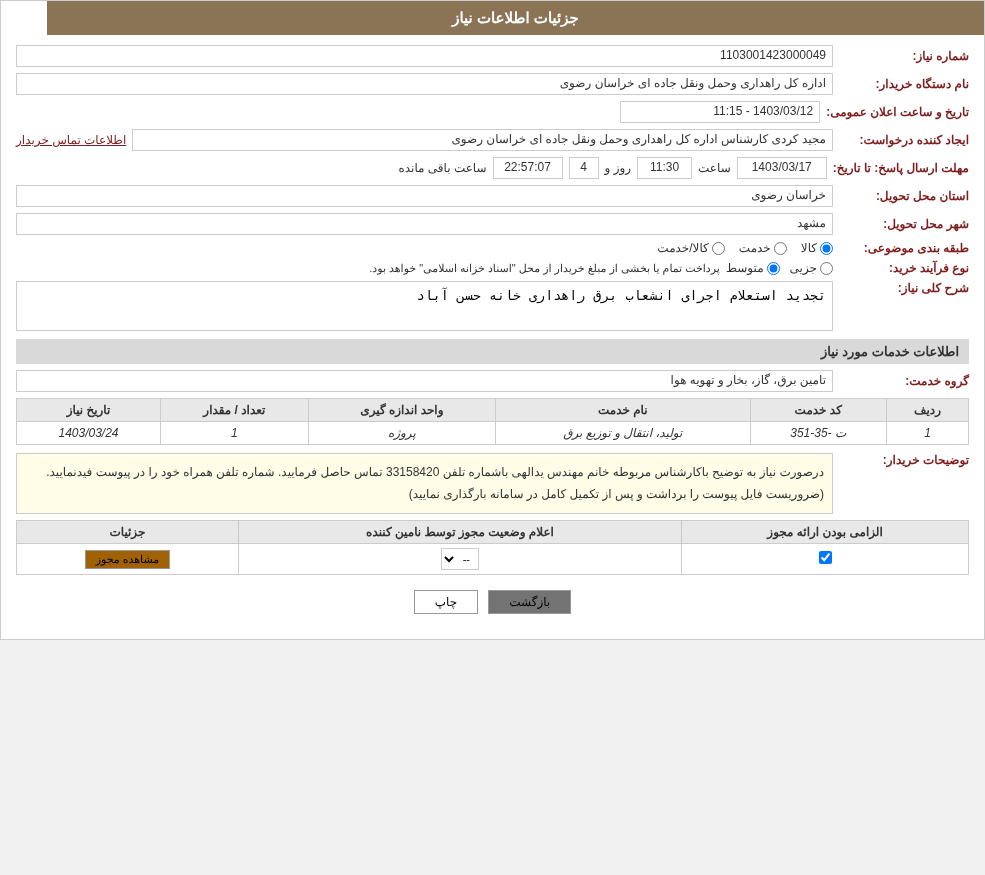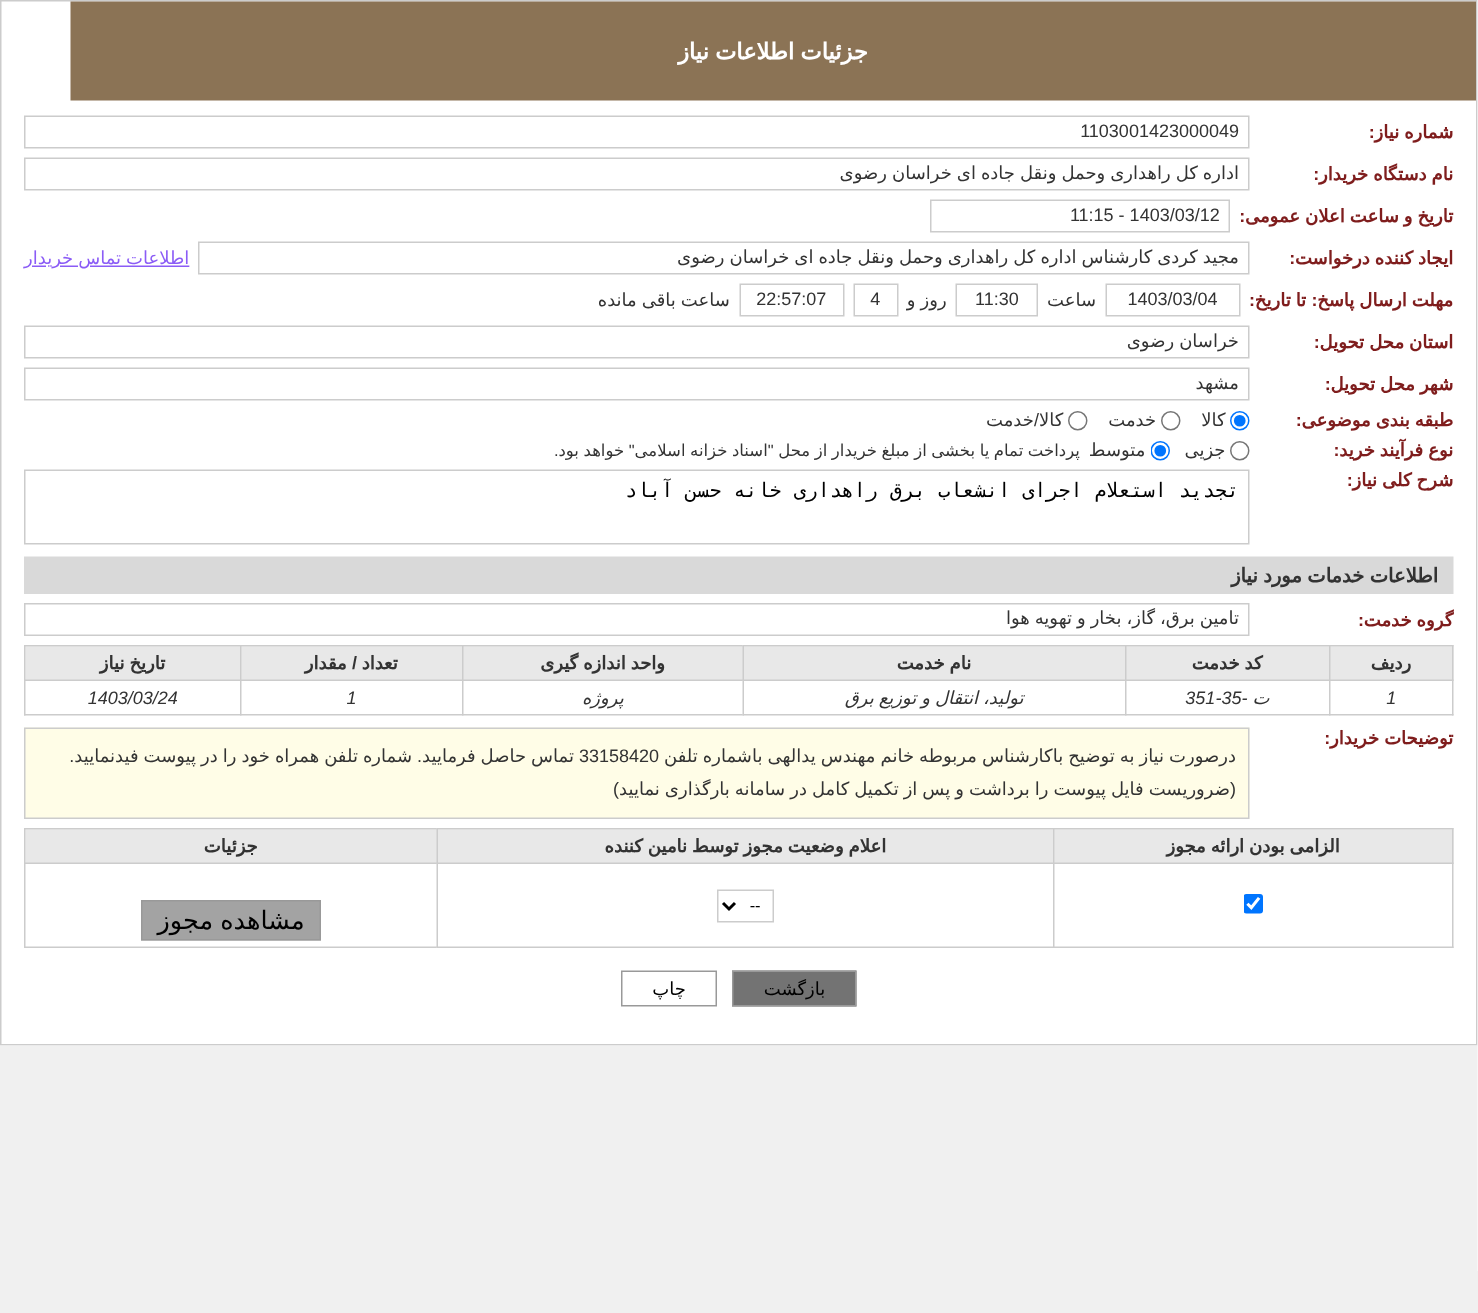--- a/index.html
+++ b/index.html
@@ -13,21 +13,21 @@
     .page-wrapper {
       max-width: 985px;
       margin: 0 auto;
       background: #fff;
       border: 1px solid #ccc;
     }
     .page-header {
       background: #8B7355;
       color: #fff;
       text-align: center;
-      padding: 24px;
+      padding: 8px;
       font-size: 15px;
       font-weight: bold;
       margin-left: 46px;
     }
     .content-area {
       padding: 10px 15px;
     }
     .row-field {
       display: flex;
       align-items: center;
@@ -49,21 +49,21 @@
       min-height: 22px;
       text-align: right;
     }
     .field-value.narrow {
       flex: 0 0 200px;
     }
     .field-value.wide {
       flex: 1;
     }
     .link-blue {
-      color: #8b5cf6;
+      color: #7f1d1d;
       text-decoration: underline;
       cursor: pointer;
       white-space: nowrap;
     }
     .date-box {
       border: 1px solid #ccc;
       background: #fff;
       padding: 2px 6px;
       min-height: 22px;
       text-align: center;
@@ -141,27 +141,26 @@
       text-align: center;
     }
     .permit-table th {
       background: #e8e8e8;
       font-weight: bold;
     }
     .permit-table td {
       background: #fff;
     }
     .btn-view {
-      background: #a3a3a3;
+      background: #a16207;
       border: 1px solid #999;
       padding: 2px 10px;
       cursor: pointer;
       font-family: Tahoma, Arial, sans-serif;
-      font-size: 17px;
-      margin-top: 20px;
+      font-size: 11px;
     }
     .btn-back {
       background: #737373;
       border: 1px solid #999;
       padding: 4px 20px;
       cursor: pointer;
       font-family: Tahoma, Arial, sans-serif;
       font-size: 12px;
     }
     .btn-print {
@@ -221,21 +220,21 @@
     </div>
 
     <div class="row-field">
       <span class="field-label">ایجاد کننده درخواست:</span>
       <div class="field-value wide">مجید کردی کارشناس اداره کل راهداری وحمل ونقل جاده ای خراسان رضوی</div>
       <span class="link-blue">اطلاعات تماس خریدار</span>
     </div>
 
     <div class="row-field">
       <span class="field-label">مهلت ارسال پاسخ: تا تاریخ:</span>
-      <div class="date-box" style="min-width:90px;">1403/03/04</div>
+      <div class="date-box" style="min-width:90px;">1403/03/17</div>
       <span>ساعت</span>
       <div class="date-box" style="min-width:55px;">11:30</div>
       <span>روز و</span>
       <div class="date-box" style="min-width:30px;">4</div>
       <div class="date-box" style="min-width:70px;">22:57:07</div>
       <span>ساعت باقی مانده</span>
     </div>
 
     <div class="row-field">
       <span class="field-label">استان محل تحویل:</span>

